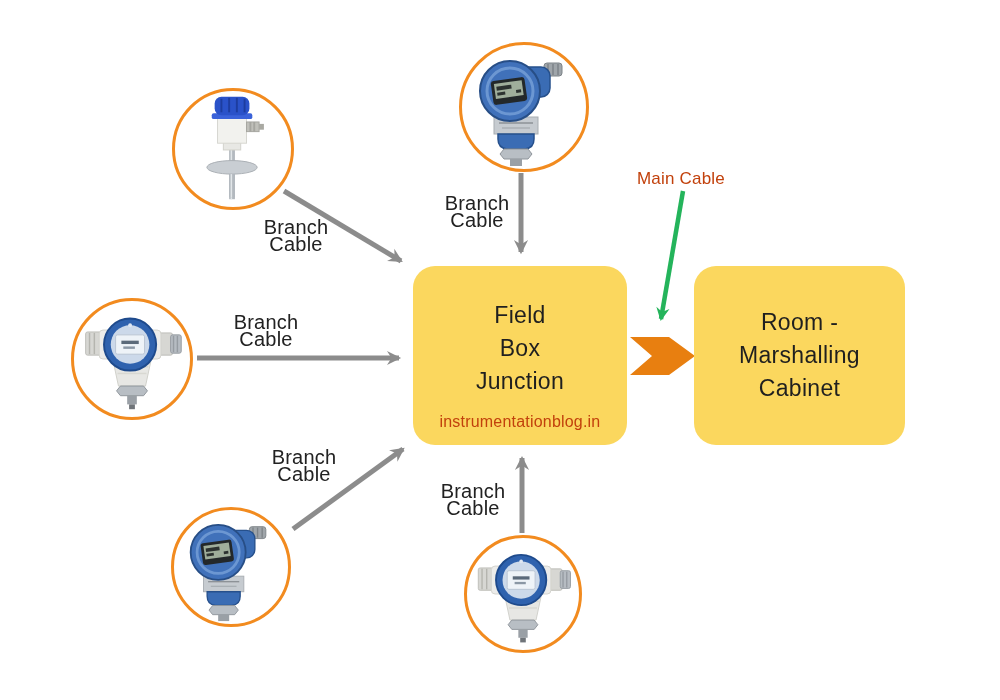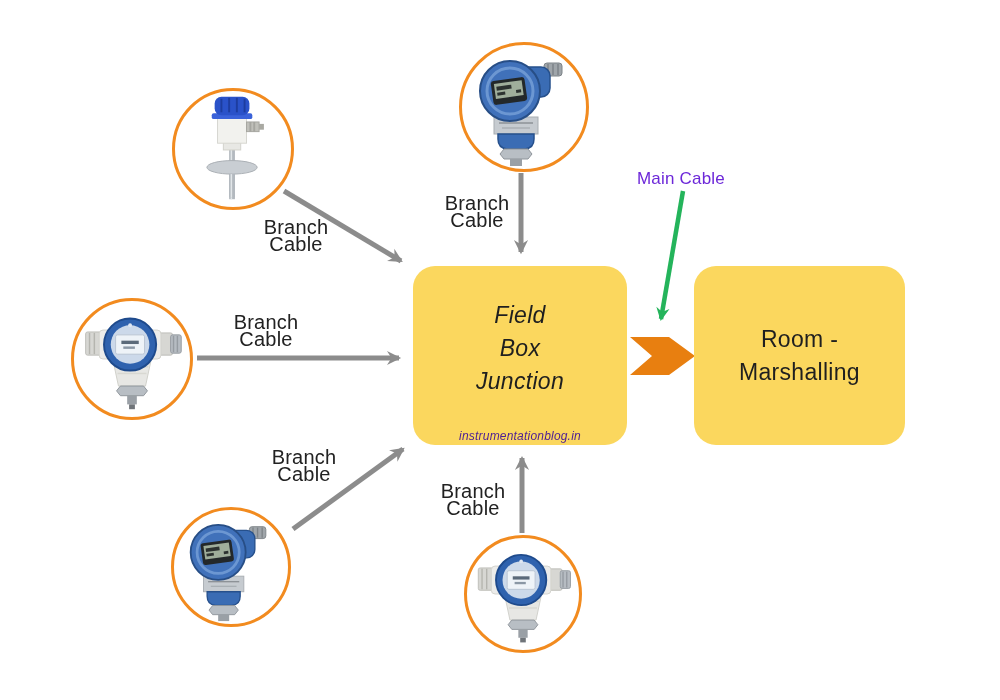--- a/index.html
+++ b/index.html
@@ -9,39 +9,39 @@
   }
   .overlay{position:absolute;left:0;top:0;width:1000px;height:700px;pointer-events:none;}
   .node{
     position:absolute;background:#FBD75E;border-radius:22px;
     display:flex;flex-direction:column;align-items:center;justify-content:center;
   }
   .node .title-line{
     font-size:23px;line-height:33px;font-weight:500;letter-spacing:.3px;
     color:#1f1f1f;text-align:center;white-space:nowrap;
   }
-  .fjb{left:413px;top:266px;width:214px;height:179px;font-style:italic;}
+  .fjb{left:413px;top:266px;width:214px;height:179px;}
   .fjb .title-block{margin-top:-14px;}
   .watermark{
-    position:absolute;bottom:2px;left:0;width:100%;text-align:center;
-    font-size:12px;font-weight:500;letter-spacing:.2px;color:#4c1d95;
+    position:absolute;bottom:14px;left:0;width:100%;text-align:center;
+    font-size:16px;font-weight:500;letter-spacing:.2px;color:#c2410c;
   }
   .ctrl{left:694px;top:266px;width:211px;height:179px;}
   .instrument-circle{
     position:absolute;border:3px solid #F28B1F;border-radius:50%;background:#ffffff;
     display:flex;align-items:center;justify-content:center;box-sizing:border-box;
   }
   .cable-label{
     position:absolute;transform:translateX(-50%);text-align:center;
     font-size:20px;line-height:16.5px;font-weight:500;letter-spacing:.2px;color:#222222;
   }
   .cable-label span{display:block;}
   .main-cable-label{
     position:absolute;transform:translateX(-50%);text-align:center;white-space:nowrap;
-    font-size:17px;font-weight:500;letter-spacing:.2px;color:#6d28d9;
+    font-size:17px;font-weight:500;letter-spacing:.2px;color:#c2410c;
   }
 </style>
 </head>
 <body>
 
 <div class="canvas">
 
   <svg class="overlay" width="1000" height="700" viewBox="0 0 1000 700" xmlns="http://www.w3.org/2000/svg">
     <defs>
       <marker id="mGray" viewBox="0 0 12 12" markerUnits="userSpaceOnUse" markerWidth="17" markerHeight="17" refX="9.5" refY="6" orient="auto-start-reverse">
@@ -69,20 +69,21 @@
       <div class="title-line">Box</div>
       <div class="title-line">Junction</div>
     </div>
     <div class="watermark">instrumentationblog.in</div>
   </div>
 
   <div class="node ctrl">
     <div>
       <div class="title-line">Room -</div>
       <div class="title-line">Marshalling</div>
+      <div class="title-line">Cabinet</div>
     </div>
   </div>
 
   <div class="instrument-circle" style="left:172px;top:88px;width:122px;height:122px;">
     <svg width="112" height="112" viewBox="0 0 116 116">
       <rect x="54" y="58" width="6" height="52" fill="#b3b9bf"></rect>
       <rect x="55.5" y="58" width="1.6" height="52" fill="#e2e6e9"></rect>
       <ellipse cx="57" cy="77" rx="26" ry="7" fill="#c9ced3" stroke="#a9aeb3" stroke-width="1"></ellipse>
       <rect x="54" y="84" width="6" height="24" fill="#b3b9bf"></rect>
       <rect x="55.5" y="84" width="1.6" height="24" fill="#e2e6e9"></rect>

